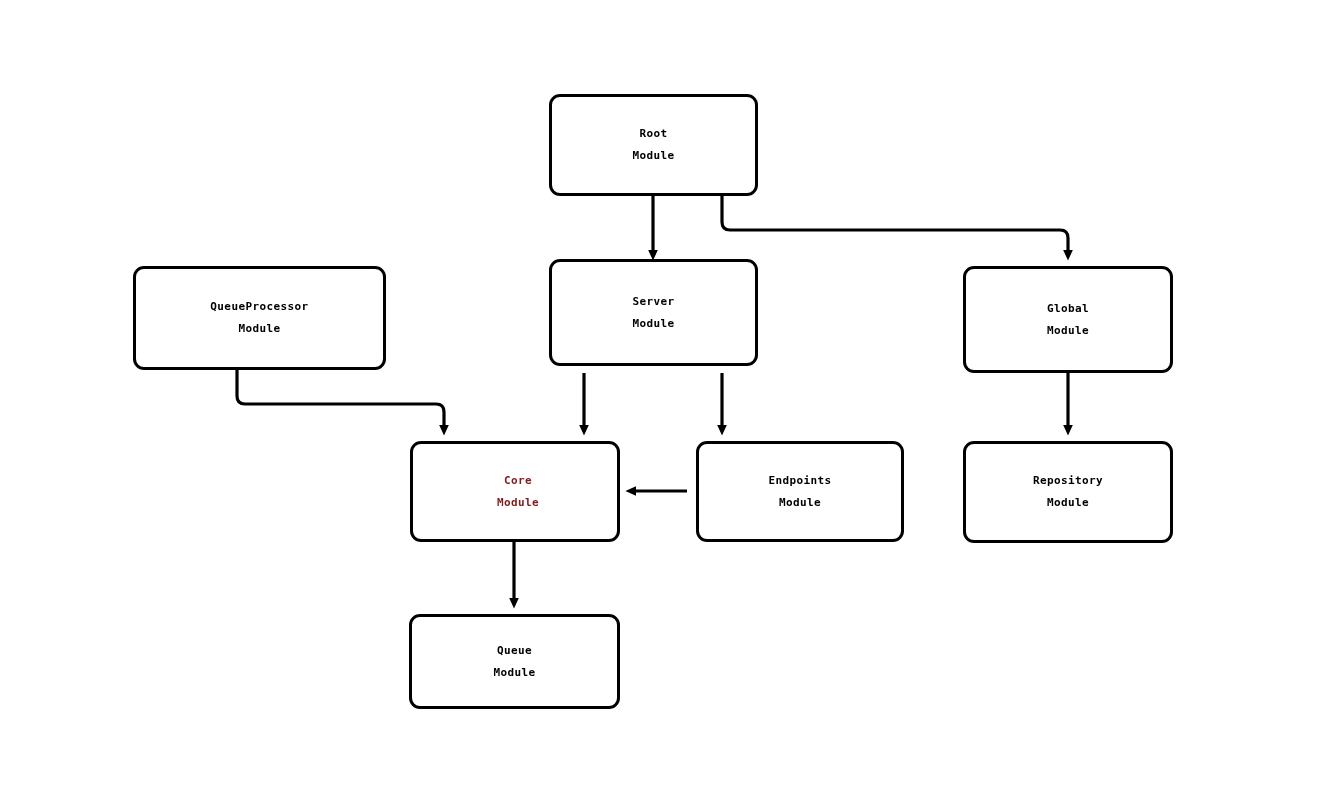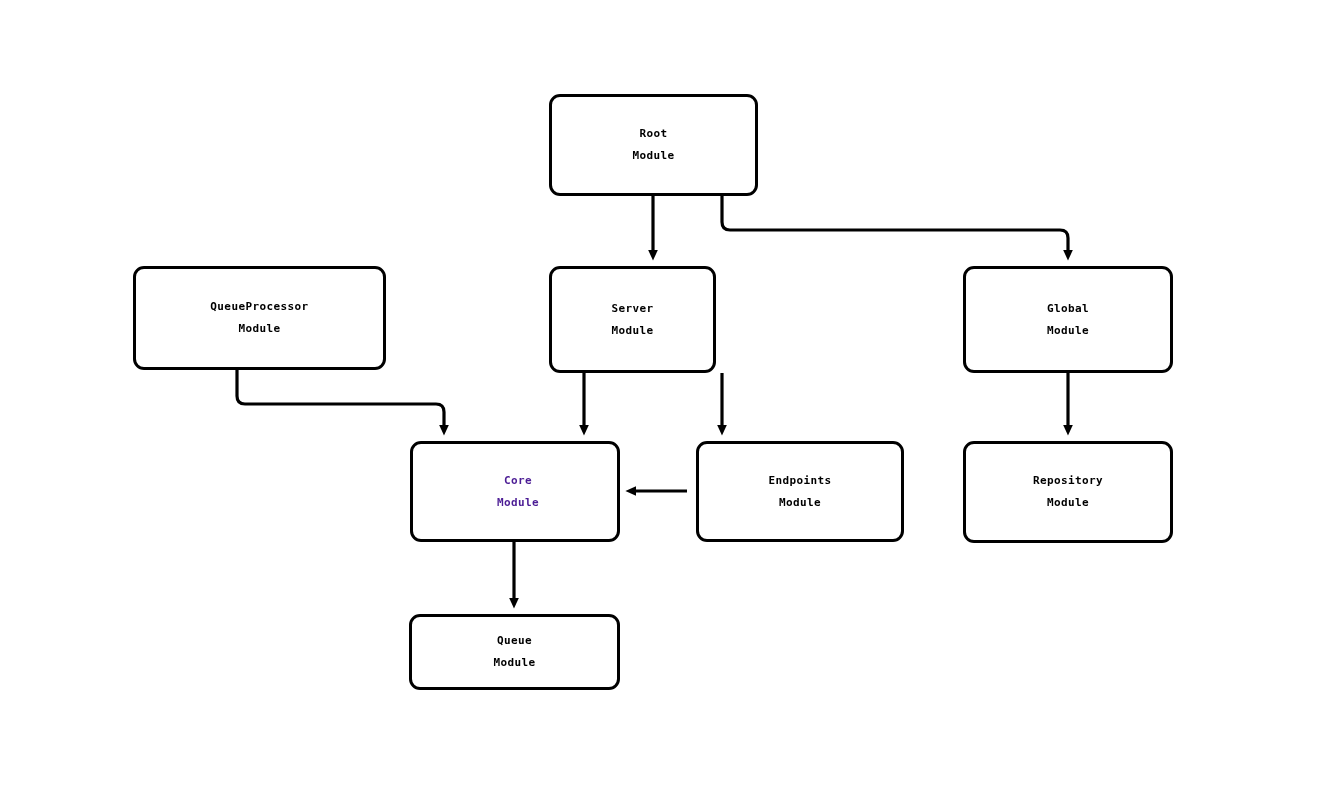--- a/index.html
+++ b/index.html
@@ -76,39 +76,39 @@
 
   <div id="node-layer">
       <div class="node" style="left: 549px; top: 94px; width: 209px; height: 102px; border-color: rgb(0, 0, 0);">
         <div class="node-label" style="color: rgb(0, 0, 0);">Root
 Module</div>
       </div>
       <div class="node" style="left: 133px; top: 266px; width: 253px; height: 104px; border-color: rgb(0, 0, 0);">
         <div class="node-label" style="color: rgb(0, 0, 0);">QueueProcessor
 Module</div>
       </div>
-      <div class="node" style="left: 549px; top: 266px; width: 167px; height: 107px; border-color: rgb(0, 0, 0);">
+      <div class="node" style="left: 549px; top: 259px; width: 209px; height: 107px; border-color: rgb(0, 0, 0);">
         <div class="node-label" style="color: rgb(0, 0, 0);">Server
 Module</div>
       </div>
       <div class="node" style="left: 963px; top: 266px; width: 210px; height: 107px; border-color: rgb(0, 0, 0);">
         <div class="node-label" style="color: rgb(0, 0, 0);">Global
 Module</div>
       </div>
       <div class="node" style="left: 410px; top: 441px; width: 210px; height: 101px; border-color: rgb(0, 0, 0);">
-        <div class="node-label" style="color: #4c1d95; margin-left: 6px;">Core
+        <div class="node-label" style="color: #7f1d1d; margin-left: 6px;">Core
 Module</div>
       </div>
       <div class="node" style="left: 696px; top: 441px; width: 208px; height: 101px; border-color: rgb(0, 0, 0);">
         <div class="node-label" style="color: rgb(0, 0, 0);">Endpoints
 Module</div>
       </div>
       <div class="node" style="left: 963px; top: 441px; width: 210px; height: 102px; border-color: rgb(0, 0, 0);">
         <div class="node-label" style="color: rgb(0, 0, 0);">Repository
 Module</div>
       </div>
-      <div class="node" style="left: 409px; top: 614px; width: 211px; height: 76px; border-color: rgb(0, 0, 0);">
+      <div class="node" style="left: 409px; top: 614px; width: 211px; height: 95px; border-color: rgb(0, 0, 0);">
         <div class="node-label" style="color: rgb(0, 0, 0);">Queue
 Module</div>
       </div>
     </div>
 
 </div>
 
 </body></html>

